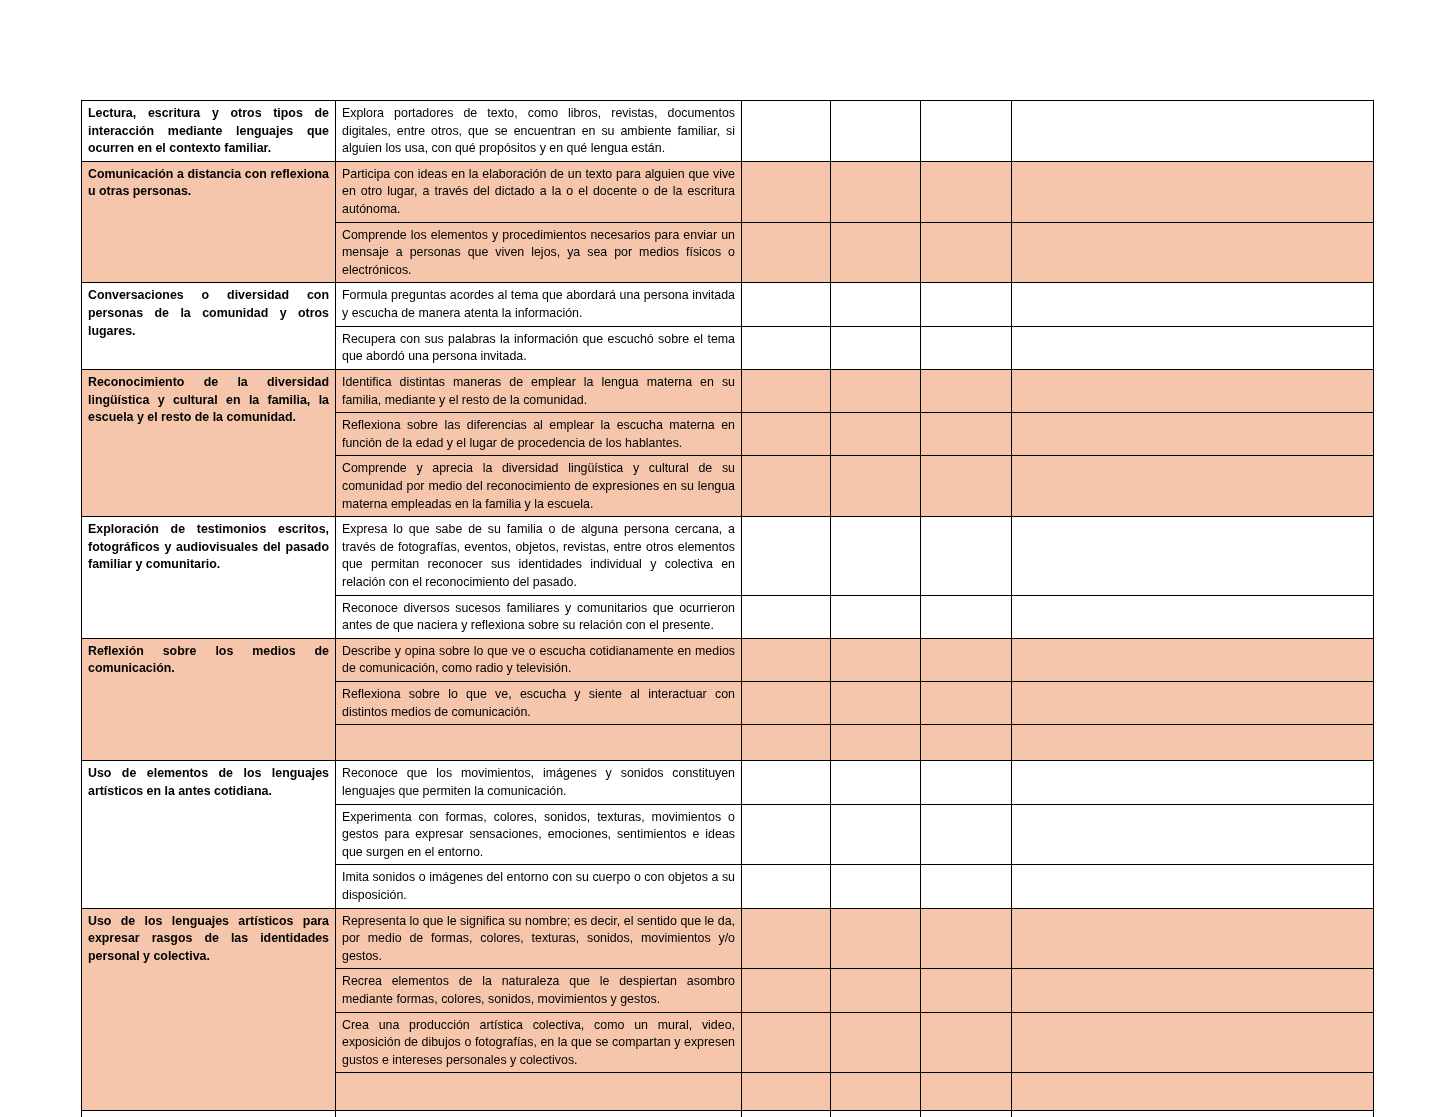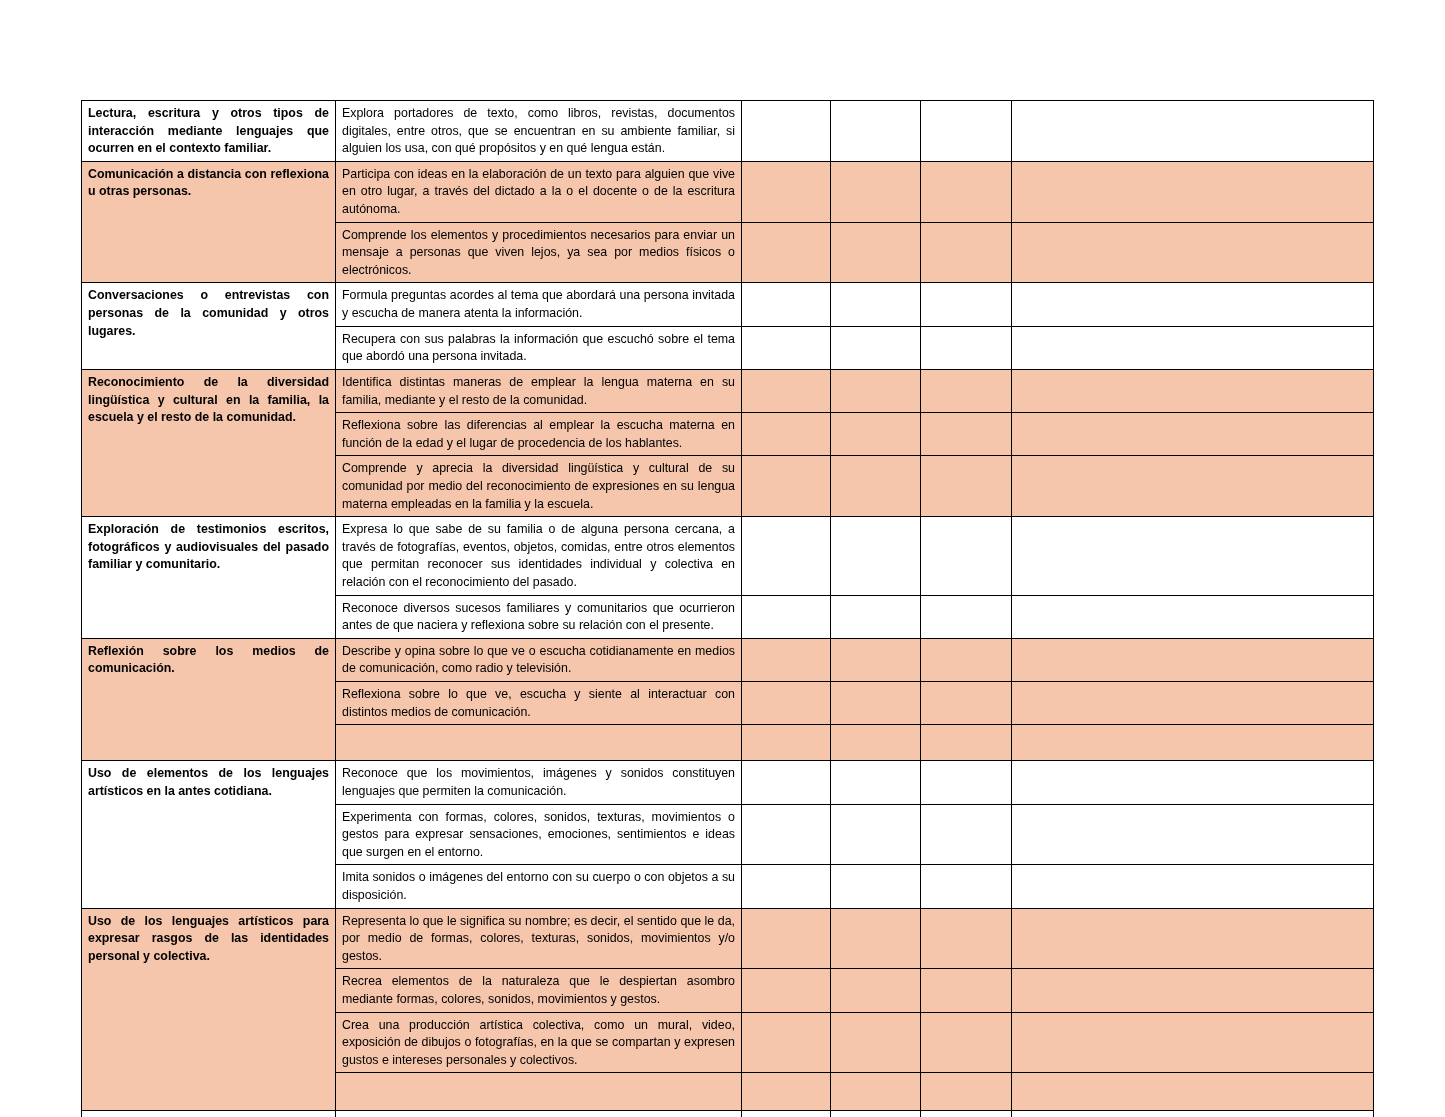--- a/index.html
+++ b/index.html
@@ -94,21 +94,21 @@
             <td class="blank shade"></td>
           </tr>
           <tr class="shade">
             <td class="c-content shade">Comprende los elementos y procedimientos necesarios para enviar un mensaje a personas que viven lejos, ya sea por medios físicos o electrónicos.</td>
             <td class="blank shade"></td>
             <td class="blank shade"></td>
             <td class="blank shade"></td>
             <td class="blank shade"></td>
           </tr>
           <tr>
-            <td class="c-topic" rowspan="2">Conversaciones o entrevistas con personas de la comunidad y otros lugares.</td>
+            <td class="c-topic" rowspan="2">Conversaciones o diversidad con personas de la comunidad y otros lugares.</td>
             <td class="c-content">Formula preguntas acordes al tema que abordará una persona invitada y escucha de manera atenta la información.</td>
             <td class="blank"></td>
             <td class="blank"></td>
             <td class="blank"></td>
             <td class="blank"></td>
           </tr>
           <tr>
             <td class="c-content">Recupera con sus palabras la información que escuchó sobre el tema que abordó una persona invitada.</td>
             <td class="blank"></td>
             <td class="blank"></td>
@@ -132,21 +132,21 @@
           </tr>
           <tr class="shade">
             <td class="c-content shade">Comprende y aprecia la diversidad lingüística y cultural de su comunidad por medio del reconocimiento de expresiones en su lengua materna empleadas en la familia y la escuela.</td>
             <td class="blank shade"></td>
             <td class="blank shade"></td>
             <td class="blank shade"></td>
             <td class="blank shade"></td>
           </tr>
           <tr>
             <td class="c-topic" rowspan="2">Exploración de testimonios escritos, fotográficos y audiovisuales del pasado familiar y comunitario.</td>
-            <td class="c-content">Expresa lo que sabe de su familia o de alguna persona cercana, a través de fotografías, eventos, objetos, comidas, entre otros elementos que permitan reconocer sus identidades individual y colectiva en relación con el reconocimiento del pasado.</td>
+            <td class="c-content">Expresa lo que sabe de su familia o de alguna persona cercana, a través de fotografías, eventos, objetos, revistas, entre otros elementos que permitan reconocer sus identidades individual y colectiva en relación con el reconocimiento del pasado.</td>
             <td class="blank"></td>
             <td class="blank"></td>
             <td class="blank"></td>
             <td class="blank"></td>
           </tr>
           <tr>
             <td class="c-content">Reconoce diversos sucesos familiares y comunitarios que ocurrieron antes de que naciera y reflexiona sobre su relación con el presente.</td>
             <td class="blank"></td>
             <td class="blank"></td>
             <td class="blank"></td>

